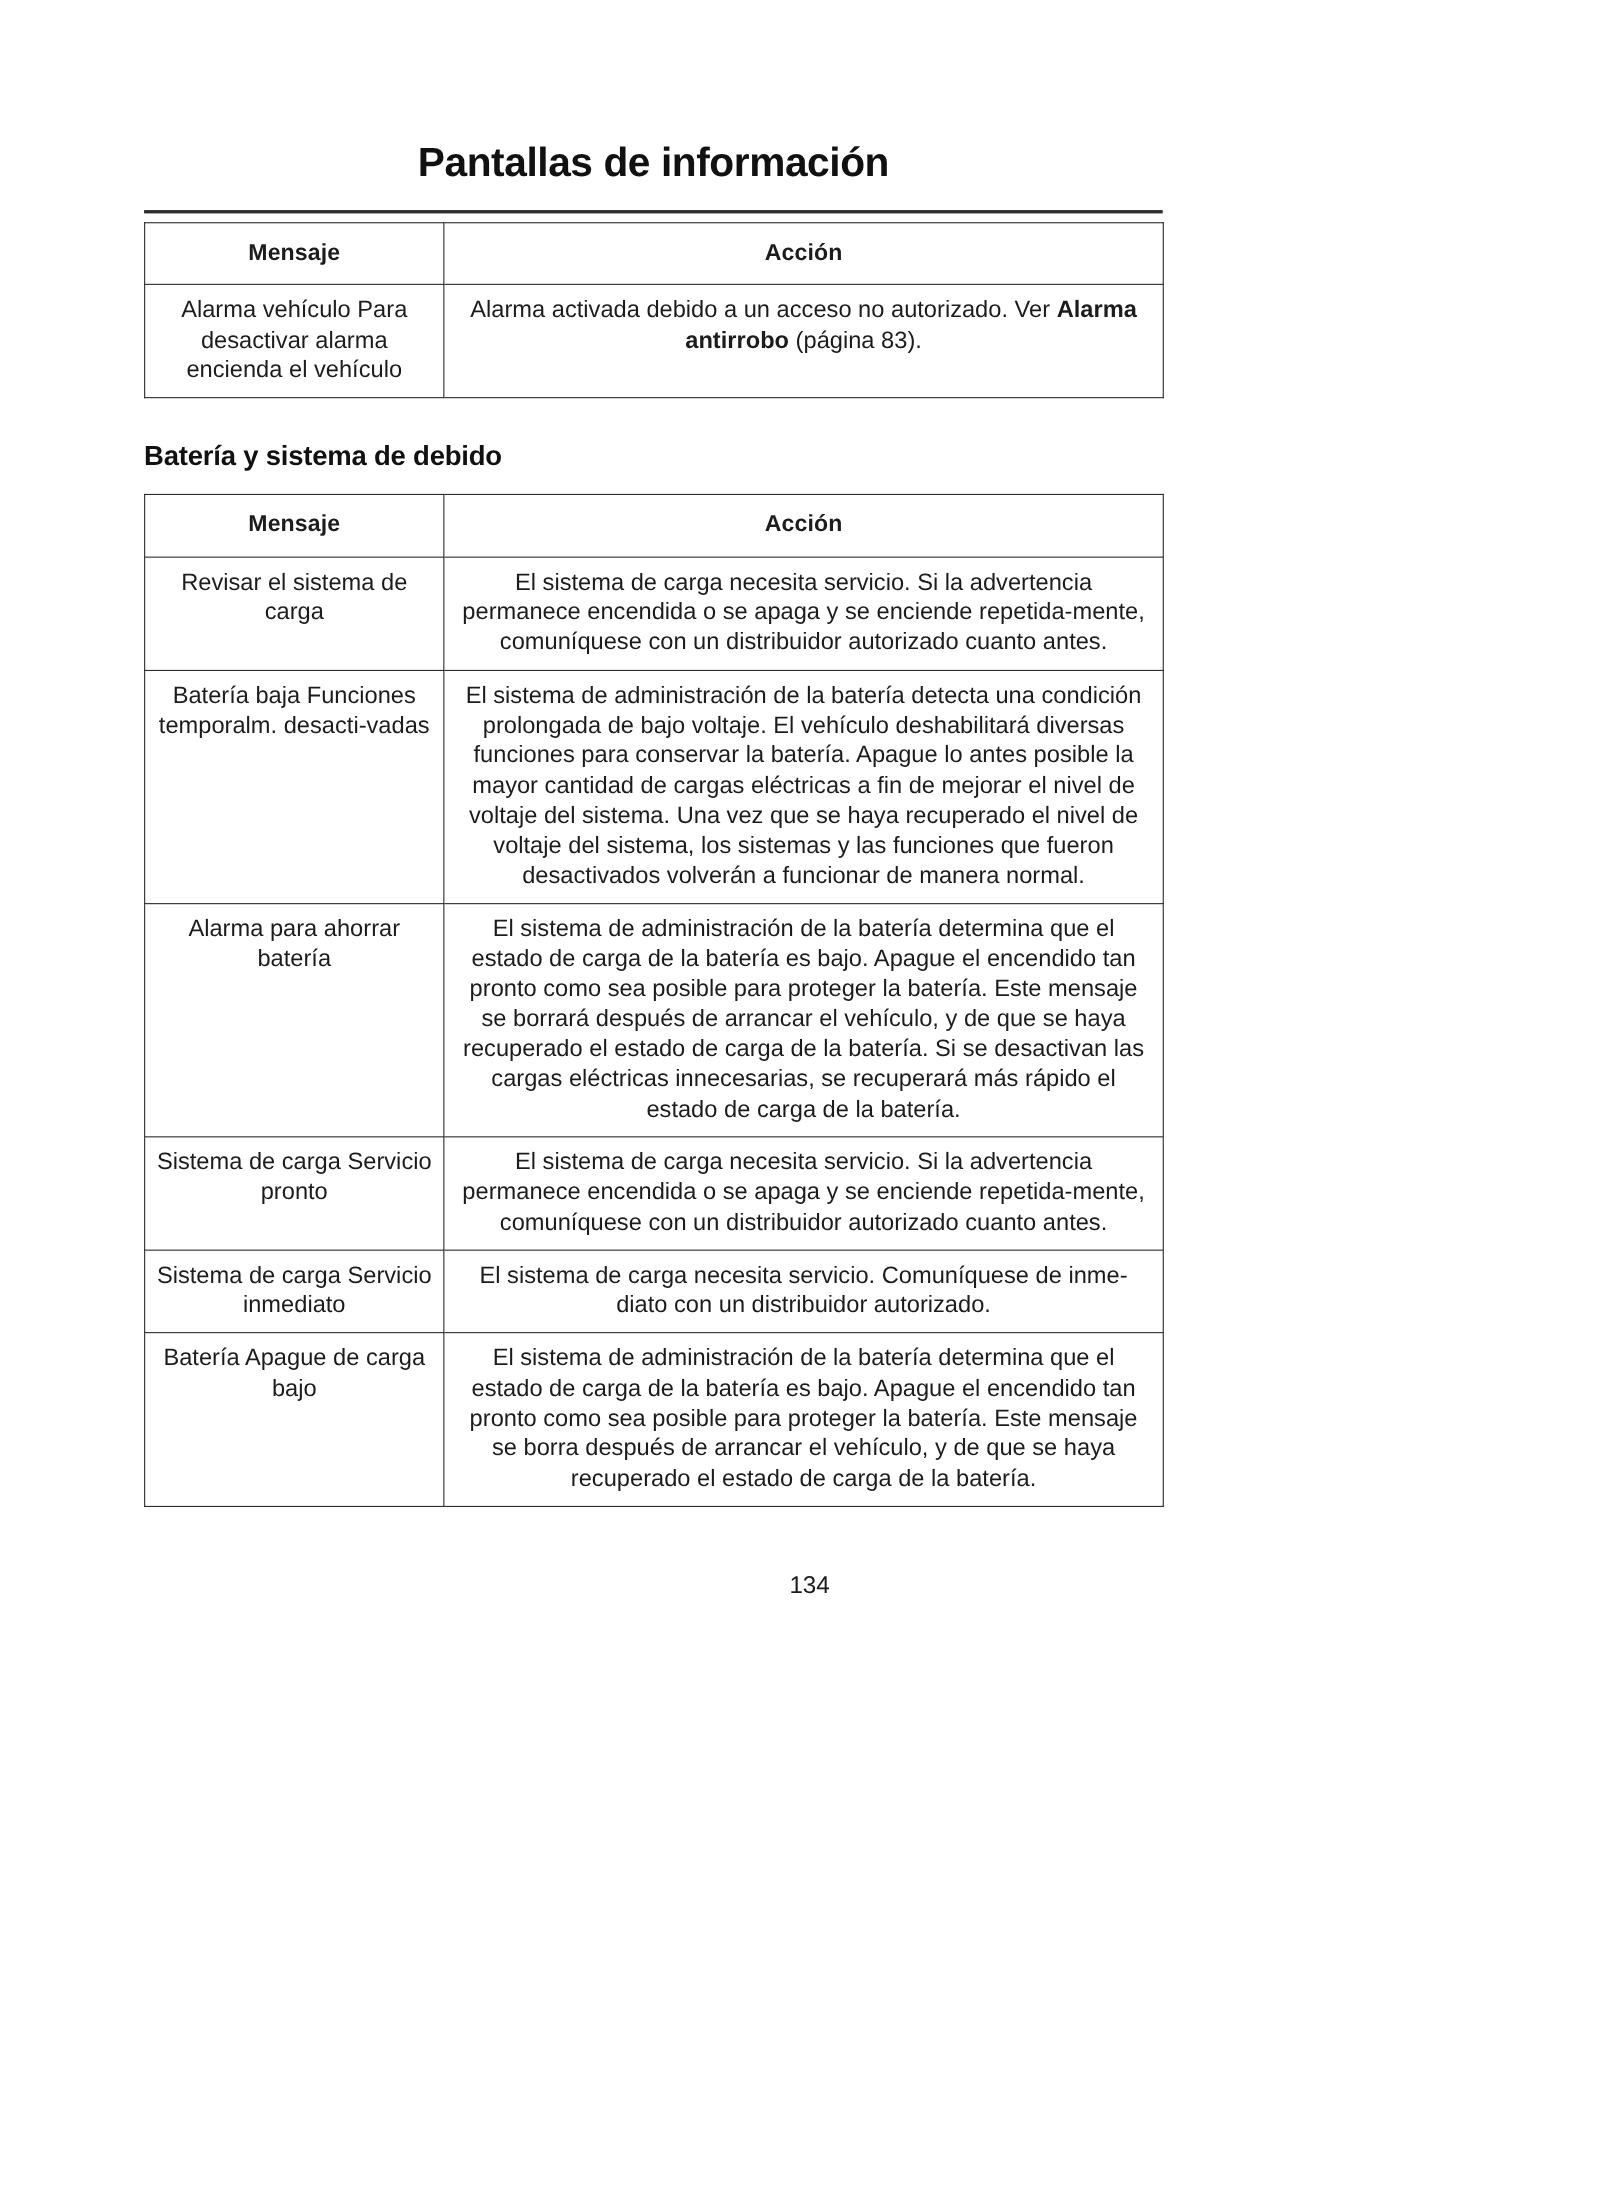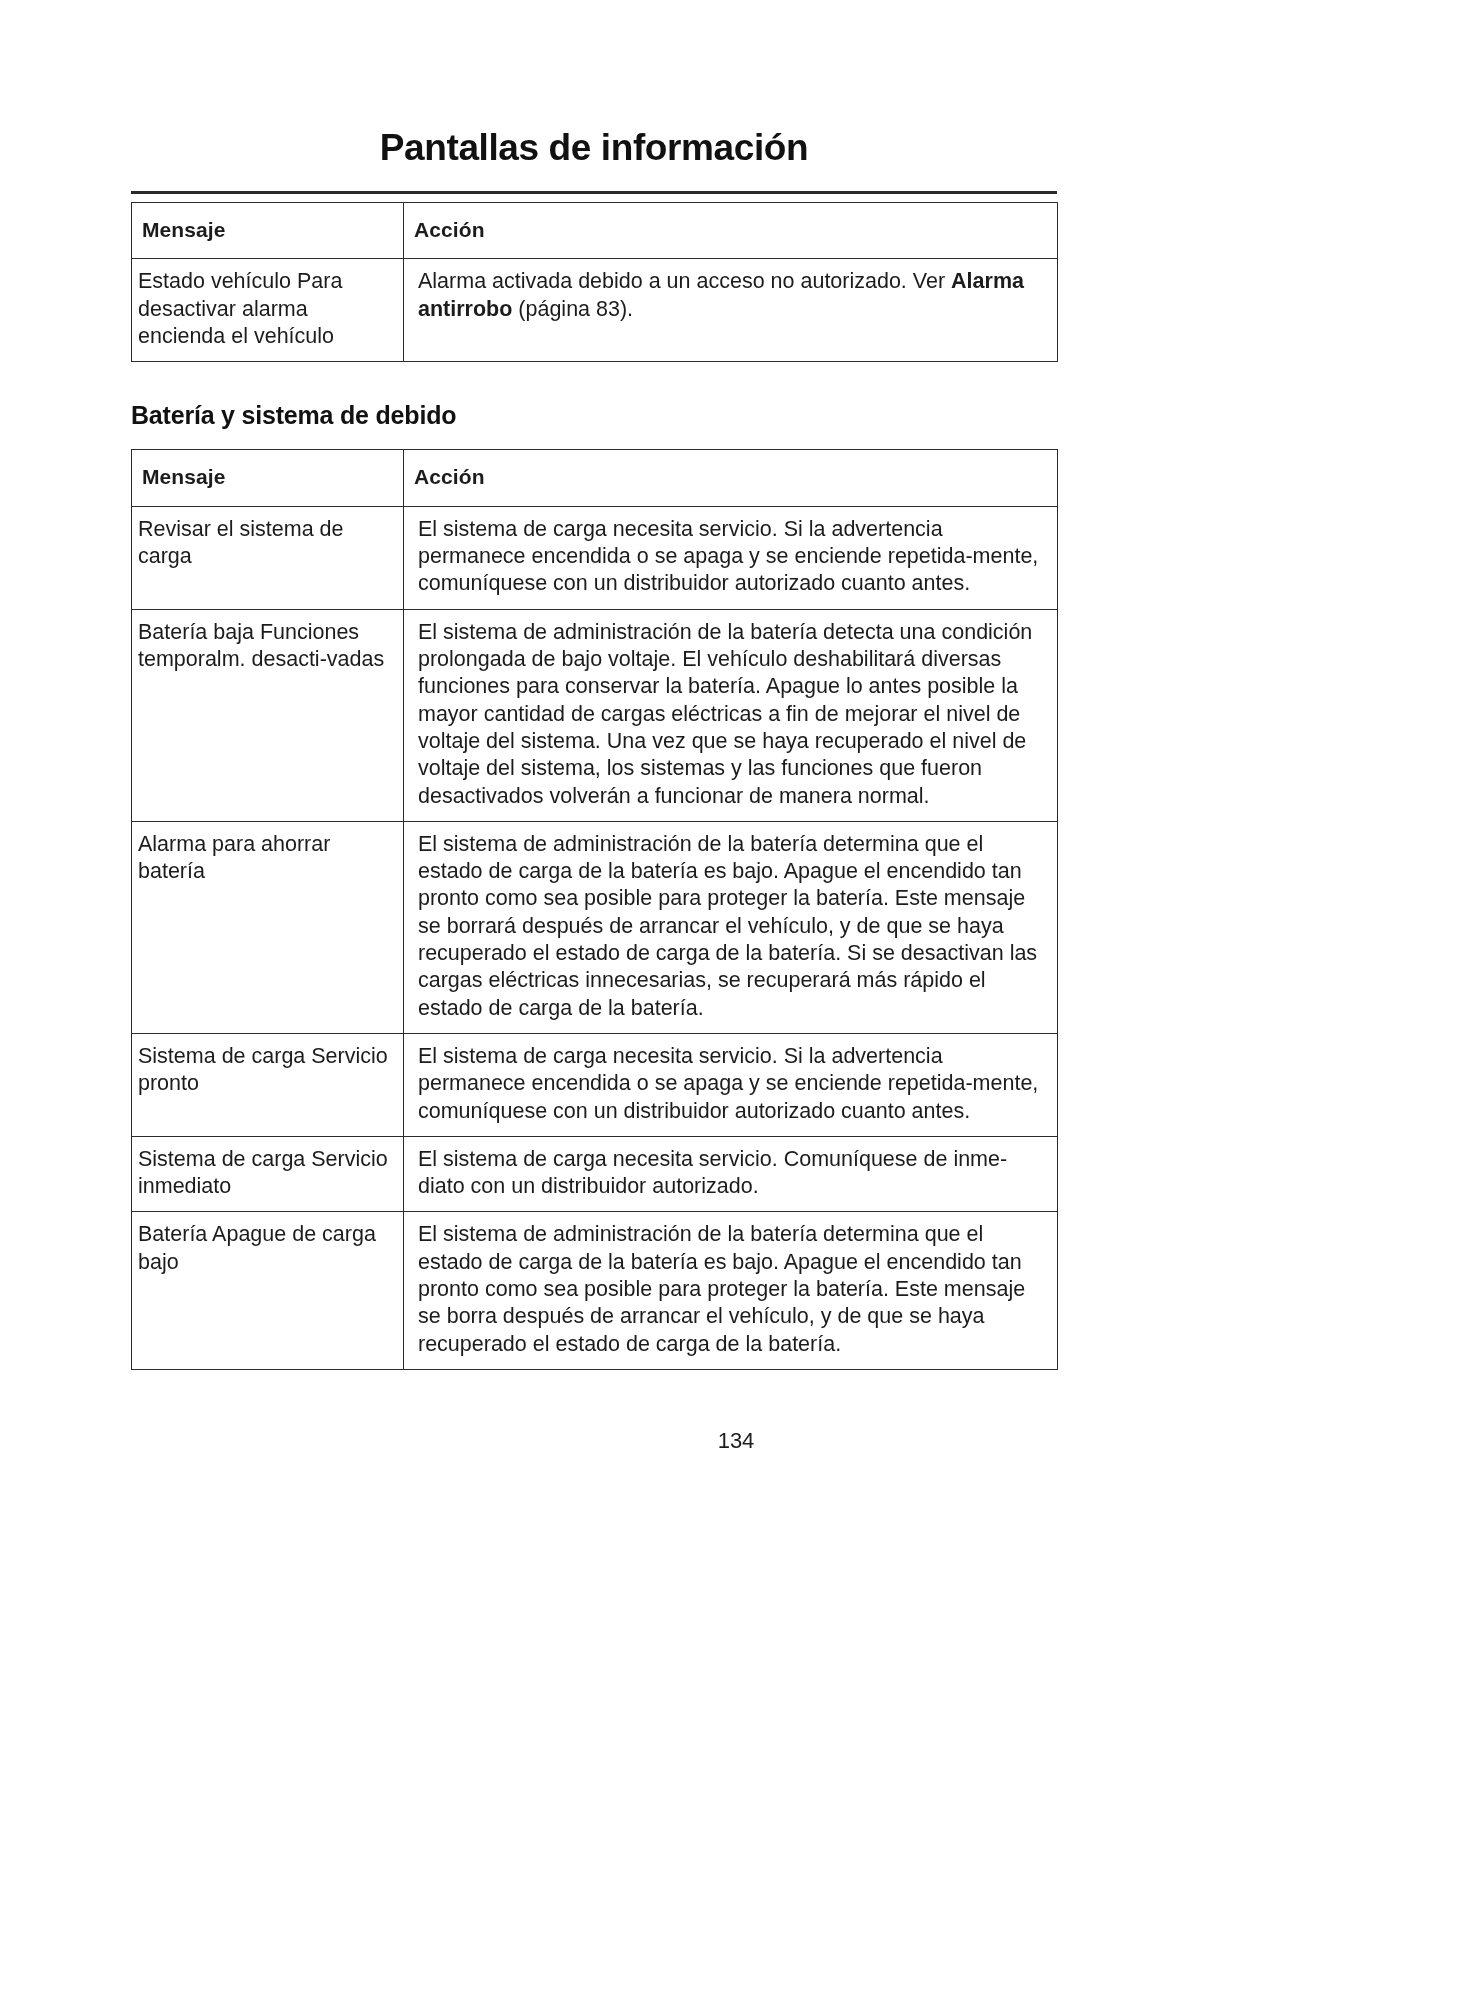--- a/index.html
+++ b/index.html
@@ -66,21 +66,21 @@
     table-layout: fixed;
     background: #ffffff;
   }
   table.msg-table col.c-msg { width: 272px; }
   table.msg-table col.c-act { width: 654px; }
 
   table.msg-table th,
   table.msg-table td {
     border: 1.5px solid #2b2b2b;
     padding: 9px 10px 11px 10px;
-    text-align: left;
+    text-align: center;
     vertical-align: top;
     font-size: 21.5px;
     line-height: 1.27;
     color: #1c1c1c;
   }
   table.msg-table thead th {
     font-weight: bold;
     font-size: 21px;
     padding-top: 14px;
     padding-bottom: 15px;
@@ -124,21 +124,21 @@
           <col class="c-act">
         </colgroup>
       <thead>
         <tr>
           <th>Mensaje</th>
           <th>Acción</th>
         </tr>
       </thead>
       <tbody>
         <tr>
-          <td class="msg-cell">Estado vehículo Para desactivar alarma encienda el vehículo</td>
+          <td class="msg-cell">Alarma vehículo Para desactivar alarma encienda el vehículo</td>
           <td class="act-cell"><span>Alarma activada debido a un acceso no autorizado.  Ver </span><span class="bold-ref">Alarma antirrobo</span><span> (página 83).</span></td>
         </tr>
       </tbody>
     </table>
 
     <h2 class="section-heading">Batería y sistema de debido</h2>
 
     <table class="msg-table">
       <colgroup>
           <col class="c-msg">

